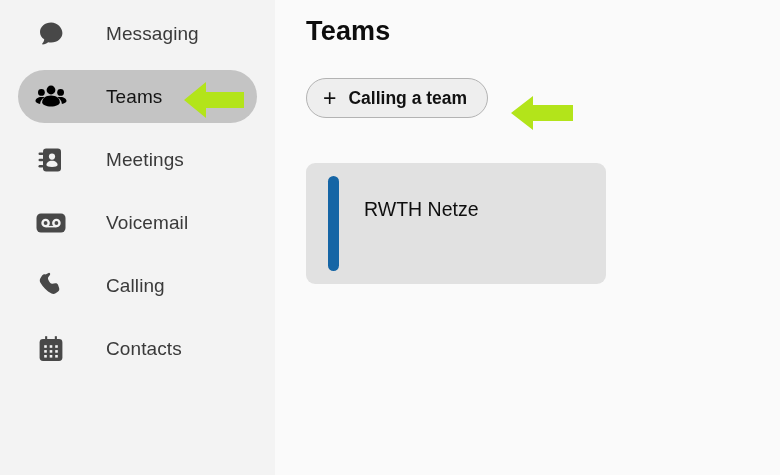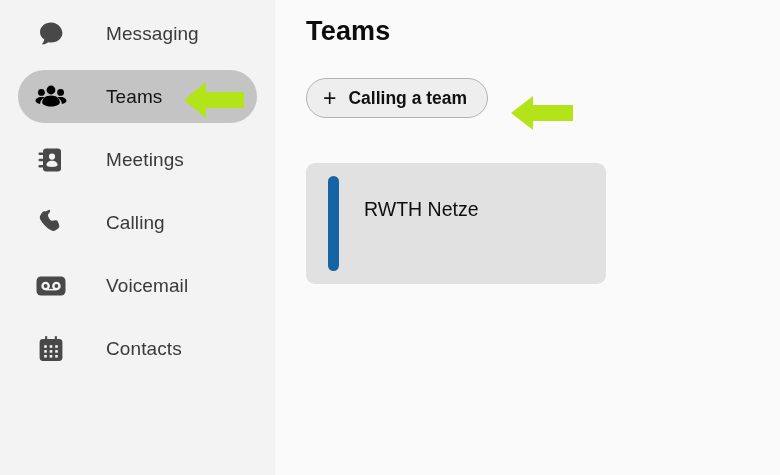--- a/index.html
+++ b/index.html
@@ -196,39 +196,39 @@
           <rect fill="currentColor" x="2.5" y="20.1" width="5" height="2.4" rx="1.2"></rect>
           <circle fill="#f3f3f3" cx="16" cy="11.6" r="3.1"></circle>
           <path fill="#f3f3f3" d="M16 15.8c-3.4 0-5.6 1.9-5.6 4.3 0 1.3 2.5 2 5.6 2s5.6-0.7 5.6-2C21.6 17.7 19.4 15.8 16 15.8z"></path>
         </svg>
       </span>
       <span class="nav-label">Meetings</span>
     </div>
 
     <div class="nav-item">
       <span class="nav-icon">
-        <svg width="28" height="28" viewBox="0 0 28 28">
-          <path fill="currentColor" d="M8.6 2.4C7.1 2 5.6 2.6 4.8 3.9L3.4 6.2c-0.8 1.3-0.8 2.9-0.1 4.2 2.5 4.6 6.5 8.6 11.2 11.1 1.3 0.7 2.9 0.6 4.1-0.2l2.2-1.5c1.3-0.9 1.8-2.5 1.3-3.9l-1-2.9c-0.4-1.2-1.6-1.9-2.8-1.7l-2.9 0.5c-0.8 0.1-1.6-0.2-2.1-0.8 -0.9-1.1-1.7-2.4-2.2-3.7 -0.3-0.8-0.2-1.6 0.3-2.2l1.5-2C13.6 1.9 13 0.9 12 0.7"></path>
-        </svg>
-      </span>
-      <span class="nav-label">Calling</span>
-    </div>
-
-    <div class="nav-item">
-      <span class="nav-icon">
         <svg width="32" height="24" viewBox="0 0 32 24">
           <rect fill="currentColor" x="1.5" y="2.5" width="29" height="19" rx="4.5"></rect>
           <circle fill="#f3f3f3" cx="10.6" cy="12" r="4.3"></circle>
           <circle fill="currentColor" cx="10.6" cy="12" r="1.9"></circle>
           <circle fill="#f3f3f3" cx="21.4" cy="12" r="4.3"></circle>
           <circle fill="currentColor" cx="21.4" cy="12" r="1.9"></circle>
           <rect fill="#f3f3f3" x="10.6" y="14.9" width="10.8" height="1.5"></rect>
         </svg>
       </span>
       <span class="nav-label">Voicemail</span>
+    </div>
+
+    <div class="nav-item">
+      <span class="nav-icon">
+        <svg width="28" height="28" viewBox="0 0 28 28">
+          <path fill="currentColor" d="M8.6 2.4C7.1 2 5.6 2.6 4.8 3.9L3.4 6.2c-0.8 1.3-0.8 2.9-0.1 4.2 2.5 4.6 6.5 8.6 11.2 11.1 1.3 0.7 2.9 0.6 4.1-0.2l2.2-1.5c1.3-0.9 1.8-2.5 1.3-3.9l-1-2.9c-0.4-1.2-1.6-1.9-2.8-1.7l-2.9 0.5c-0.8 0.1-1.6-0.2-2.1-0.8 -0.9-1.1-1.7-2.4-2.2-3.7 -0.3-0.8-0.2-1.6 0.3-2.2l1.5-2C13.6 1.9 13 0.9 12 0.7"></path>
+        </svg>
+      </span>
+      <span class="nav-label">Calling</span>
     </div>
 
     <div class="nav-item">
       <span class="nav-icon">
         <svg width="30" height="30" viewBox="0 0 30 30">
           <rect fill="currentColor" x="9.1" y="2.2" width="2.1" height="5"></rect>
           <rect fill="currentColor" x="18.8" y="2.2" width="2.1" height="5"></rect>
           <rect fill="currentColor" x="3.6" y="5" width="22.8" height="22" rx="3.4"></rect>
           <g fill="#f3f3f3">
             <rect x="8.2" y="11.2" width="2.6" height="2.6"></rect>

